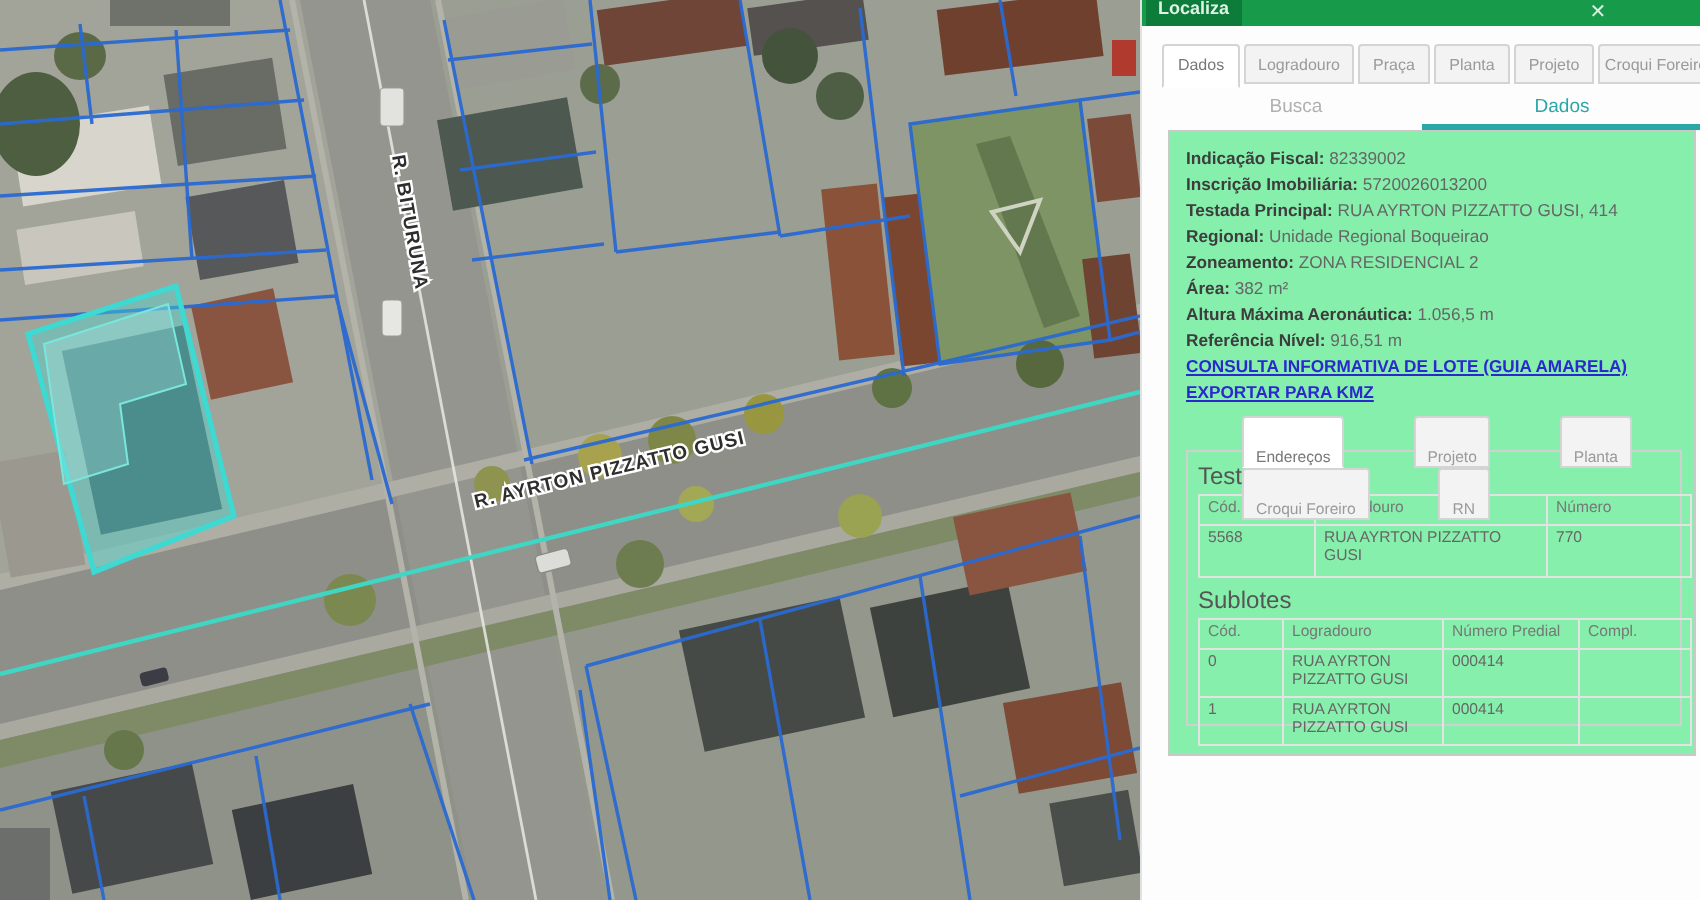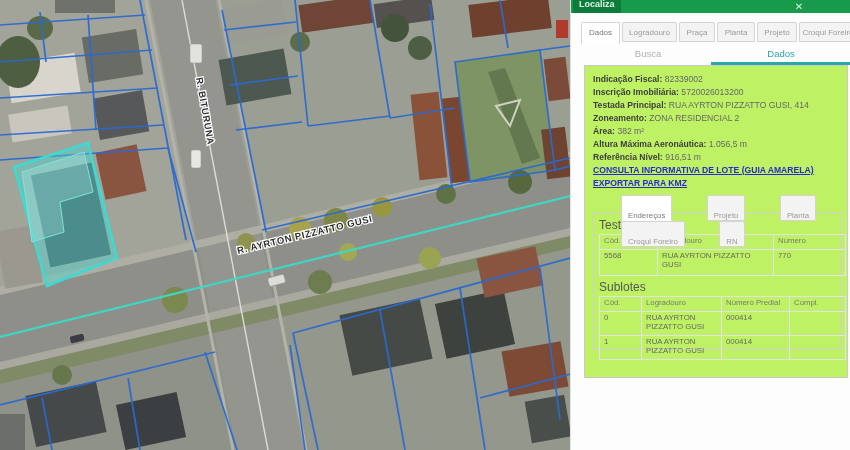--- a/index.html
+++ b/index.html
@@ -27,21 +27,21 @@
   #tab-logradouro{left:51px;width:55px;}
   #tab-praca{left:108px;width:36px;}
   #tab-planta{left:146px;width:38px;}
   #tab-projeto{left:186px;width:40px;}
   #tab-croqui{left:228px;width:58px;}
   .viewtab{position:absolute;top:46px;height:16px;line-height:16px;text-align:center;font-size:9.5px;}
   #vt-busca{left:14px;width:126px;color:#b0b0b0;}
   #vt-dados{left:140px;width:140px;color:#2aa7a7;}
   #vt-underline{position:absolute;left:140px;top:62px;width:140px;height:3px;background:#2aa7a7;}
   #content-box{position:absolute;left:13px;top:65px;width:264px;height:313px;
-      border:1px solid #c9c9c9;background:#bef264;box-sizing:border-box;padding:7px 6px 0 8px;}
+      border:1px solid #c9c9c9;background:#86efac;box-sizing:border-box;padding:7px 6px 0 8px;}
   .detail-line{font-size:8.6px;line-height:13px;color:#666;white-space:nowrap;overflow:hidden;}
   .detail-line b{color:#3d3d3d;font-weight:bold;}
   .plink{display:block;font-size:8.6px;line-height:13px;font-weight:bold;color:#2b28cf;
       text-decoration:underline;white-space:nowrap;overflow:hidden;cursor:pointer;}
   #inner-tabs{margin-top:5px;height:17px;position:relative;}
   .itab{display:inline-block;height:15px;line-height:15px;padding:12px 6px;font-size:7.8px;
       color:#9a9a9a;background:#f3f3f3;border:1px solid #d4d4d4;box-sizing:border-box;
       margin-right:2px;border-radius:2px 2px 0 0;vertical-align:bottom;margin-left:28px;}
   .itab.active{background:#fff;color:#777;border-bottom:1px solid #fff;height:17px;}
   #inner-box{margin:0 0 0 0;border:1px solid #d0d0d0;padding:3px 4px 4px 5px;height:138px;box-sizing:border-box;}
@@ -202,20 +202,21 @@
   </div>
 
   <div class="viewtab" id="vt-busca">Busca</div>
   <div class="viewtab" id="vt-dados">Dados</div>
   <div id="vt-underline"></div>
 
   <div id="content-box">
     <div class="detail-line"><b>Indicação Fiscal:</b> <span>82339002</span></div>
     <div class="detail-line"><b>Inscrição Imobiliária:</b> <span>5720026013200</span></div>
     <div class="detail-line"><b>Testada Principal:</b> <span>RUA AYRTON PIZZATTO GUSI, 414</span></div>
+    <div class="detail-line"><b>Regional:</b> <span>Unidade Regional Boqueirao</span></div>
     <div class="detail-line"><b>Zoneamento:</b> <span>ZONA RESIDENCIAL 2</span></div>
     <div class="detail-line"><b>Área:</b> <span>382 m²</span></div>
     <div class="detail-line"><b>Altura Máxima Aeronáutica:</b> <span>1.056,5 m</span></div>
     <div class="detail-line"><b>Referência Nível:</b> <span>916,51 m</span></div>
 
     <a class="plink">CONSULTA INFORMATIVA DE LOTE (GUIA AMARELA)</a>
     <a class="plink">EXPORTAR PARA KMZ</a>
 
     <div id="inner-tabs">
       <span class="itab active">Endereços</span>

